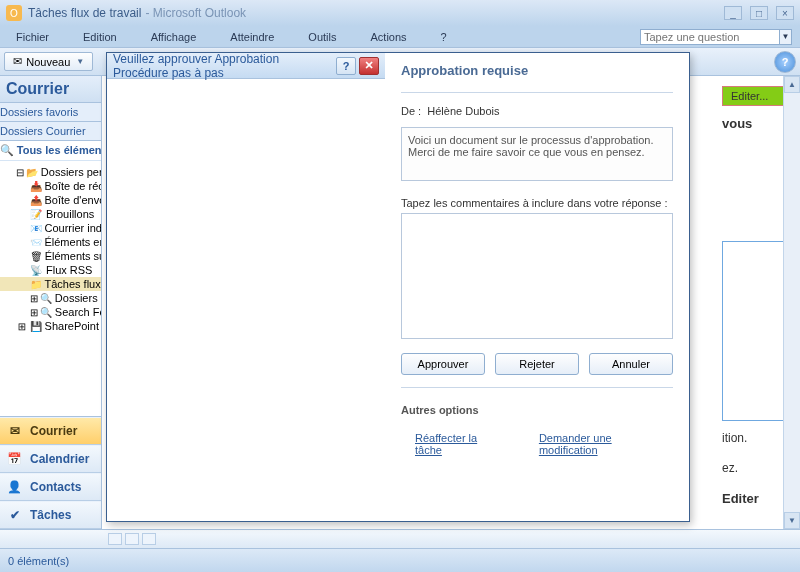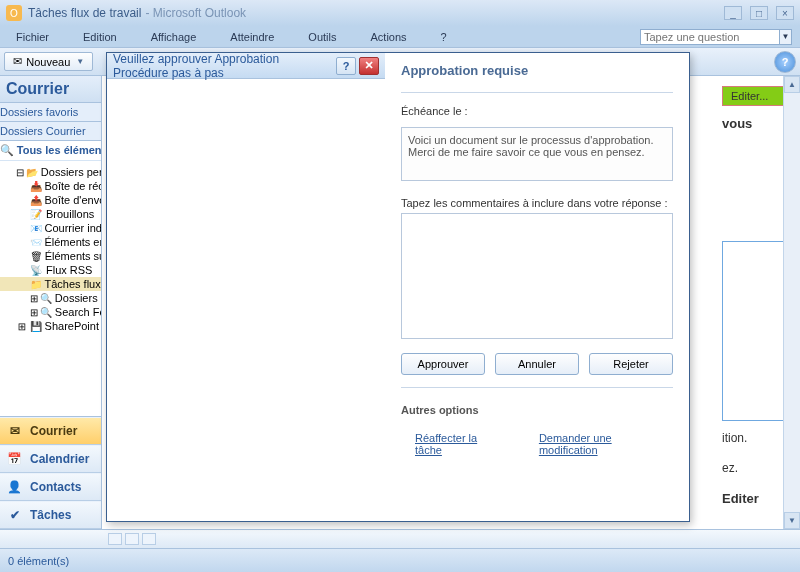--- a/index.html
+++ b/index.html
@@ -228,29 +228,30 @@
     <span>Veuillez approuver Approbation Procédure pas à pas</span>
     <div class="m-ctrls">
       <div class="hb">?</div>
       <div class="cb">✕</div>
     </div>
   </div>
   <div class="m-body">
     <div class="m-heading">Approbation requise</div>
     <div class="m-divider"></div>
     <div class="m-row">
-      <span>Échéance le :</span>
+      <span>De :</span>&nbsp;
+      <span>Hélène Dubois</span>
     </div>
     <div class="m-textbox">Voici un document sur le processus d'approbation. Merci de me faire savoir ce que vous en pensez.</div>
     <div class="m-label">Tapez les commentaires à inclure dans votre réponse :</div>
     <div class="m-textarea"></div>
     <div class="m-buttons">
       <button>Approuver</button>
+      <button>Rejeter</button>
       <button>Annuler</button>
-      <button>Rejeter</button>
     </div>
     <div class="m-divider"></div>
     <div class="m-other-h">Autres options</div>
     <div class="m-links">
       <a>Réaffecter la tâche</a>
       <a>Demander une modification</a>
     </div>
   </div>
 </div>
 

